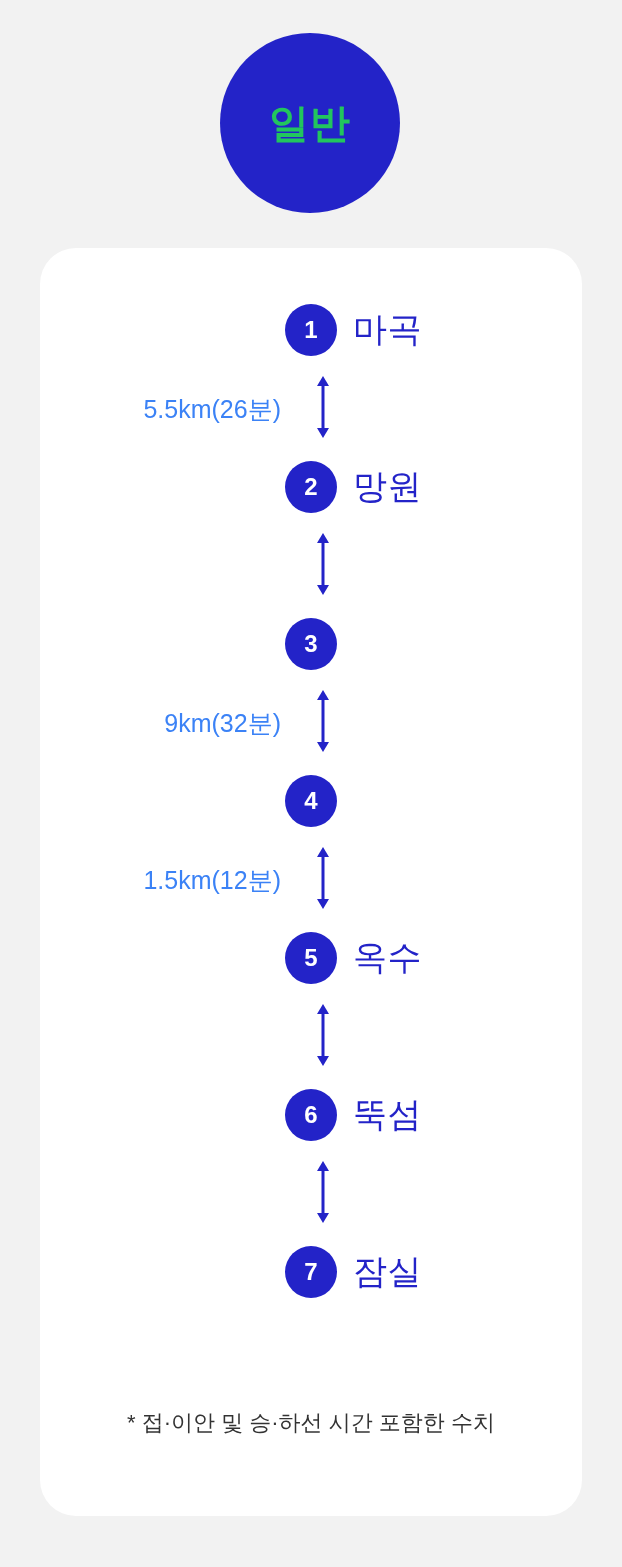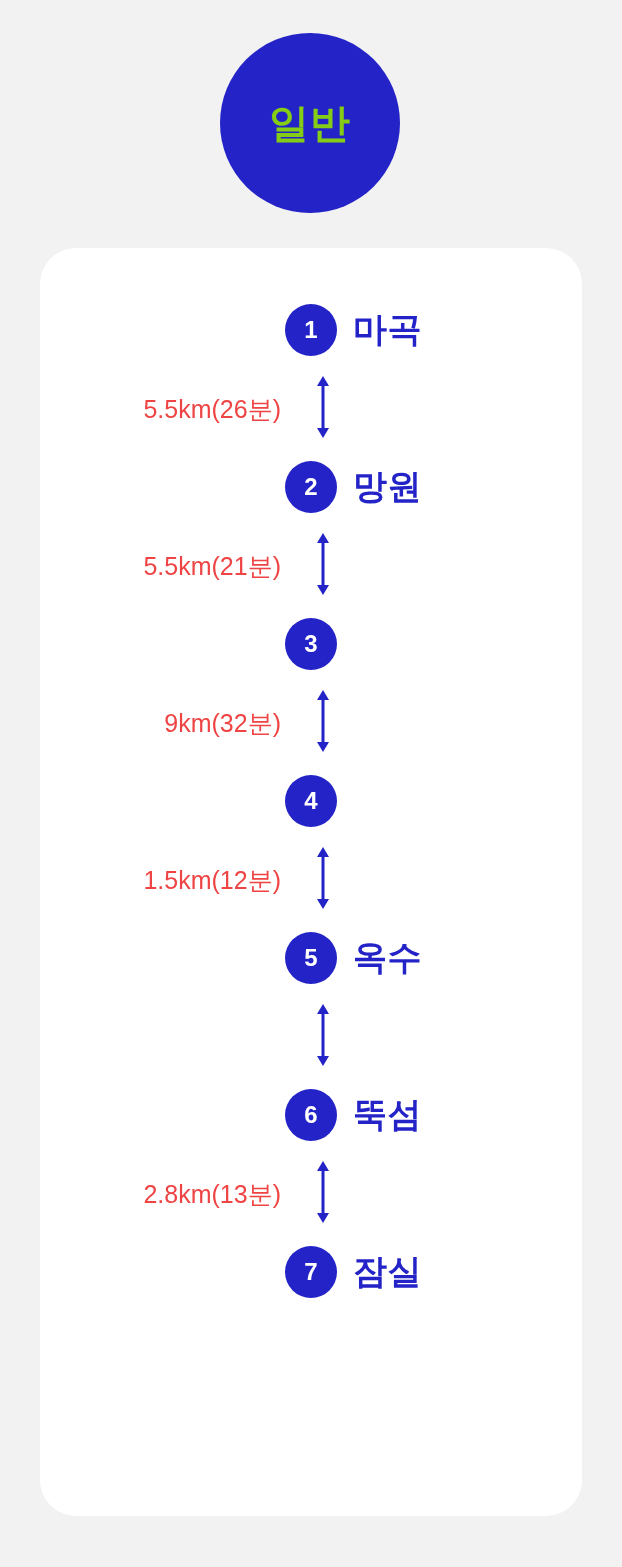--- a/index.html
+++ b/index.html
@@ -27,21 +27,21 @@
     left: 220px;
     width: 180px;
     height: 180px;
     border-radius: 50%;
     background: #2323c8;
     display: flex;
     align-items: center;
     justify-content: center;
   }
   .badge-label {
-    color: #84cc16;
+    color: #22c55e;
     font-size: 40px;
     font-weight: bold;
     letter-spacing: 1px;
   }
 
   
   .card {
     position: absolute;
     top: 248px;
     left: 40px;
@@ -81,36 +81,36 @@
     font-size: 24px;
     font-weight: bold;
     display: flex;
     align-items: center;
     justify-content: center;
     flex: 0 0 auto;
   }
   .station-name {
     color: #2323c8;
     font-size: 34px;
-    font-weight: bold;
+    font-weight: normal;
     white-space: nowrap;
     letter-spacing: 0.5px;
   }
 
   
   .segment-row {
     position: relative;
     height: 89px;
   }
   .segment-label {
     position: absolute;
     right: 301px;
     top: 50%;
     transform: translateY(-50%);
-    color: #ef4444;
+    color: #3b82f6;
     font-size: 25px;
     white-space: nowrap;
   }
   .segment-arrow {
     position: absolute;
     left: 271px;
     top: 50%;
     transform: translateY(-50%);
   }
 
@@ -156,21 +156,20 @@
       </div>
 
       <div class="station-row">
         <div class="station-inner">
           <div class="station-num">2</div>
           <div class="station-name">망원</div>
         </div>
       </div>
 
       <div class="segment-row">
-        <div class="segment-label">5.5km(21분)</div>
         <div class="segment-arrow">
           <svg width="24" height="62" viewBox="0 0 24 62">
             <line x1="12" y1="8" x2="12" y2="54" stroke="#2323c8" stroke-width="3"></line>
             <polygon points="12,0 6,10 18,10" fill="#2323c8"></polygon>
             <polygon points="12,62 6,52 18,52" fill="#2323c8"></polygon>
           </svg>
         </div>
       </div>
 
       <div class="station-row">
@@ -225,34 +224,34 @@
       </div>
 
       <div class="station-row">
         <div class="station-inner">
           <div class="station-num">6</div>
           <div class="station-name">뚝섬</div>
         </div>
       </div>
 
       <div class="segment-row">
-        <div class="segment-label">2.8km(13분)</div>
         <div class="segment-arrow">
           <svg width="24" height="62" viewBox="0 0 24 62">
             <line x1="12" y1="8" x2="12" y2="54" stroke="#2323c8" stroke-width="3"></line>
             <polygon points="12,0 6,10 18,10" fill="#2323c8"></polygon>
             <polygon points="12,62 6,52 18,52" fill="#2323c8"></polygon>
           </svg>
         </div>
       </div>
 
       <div class="station-row">
         <div class="station-inner">
           <div class="station-num">7</div>
           <div class="station-name">잠실</div>
         </div>
       </div>
 
     </div>
 
+    <div class="footnote">* 접·이안 및 승·하선 시간 포함한 수치</div>
   </div>
 
 </div>
 
 </body></html>

